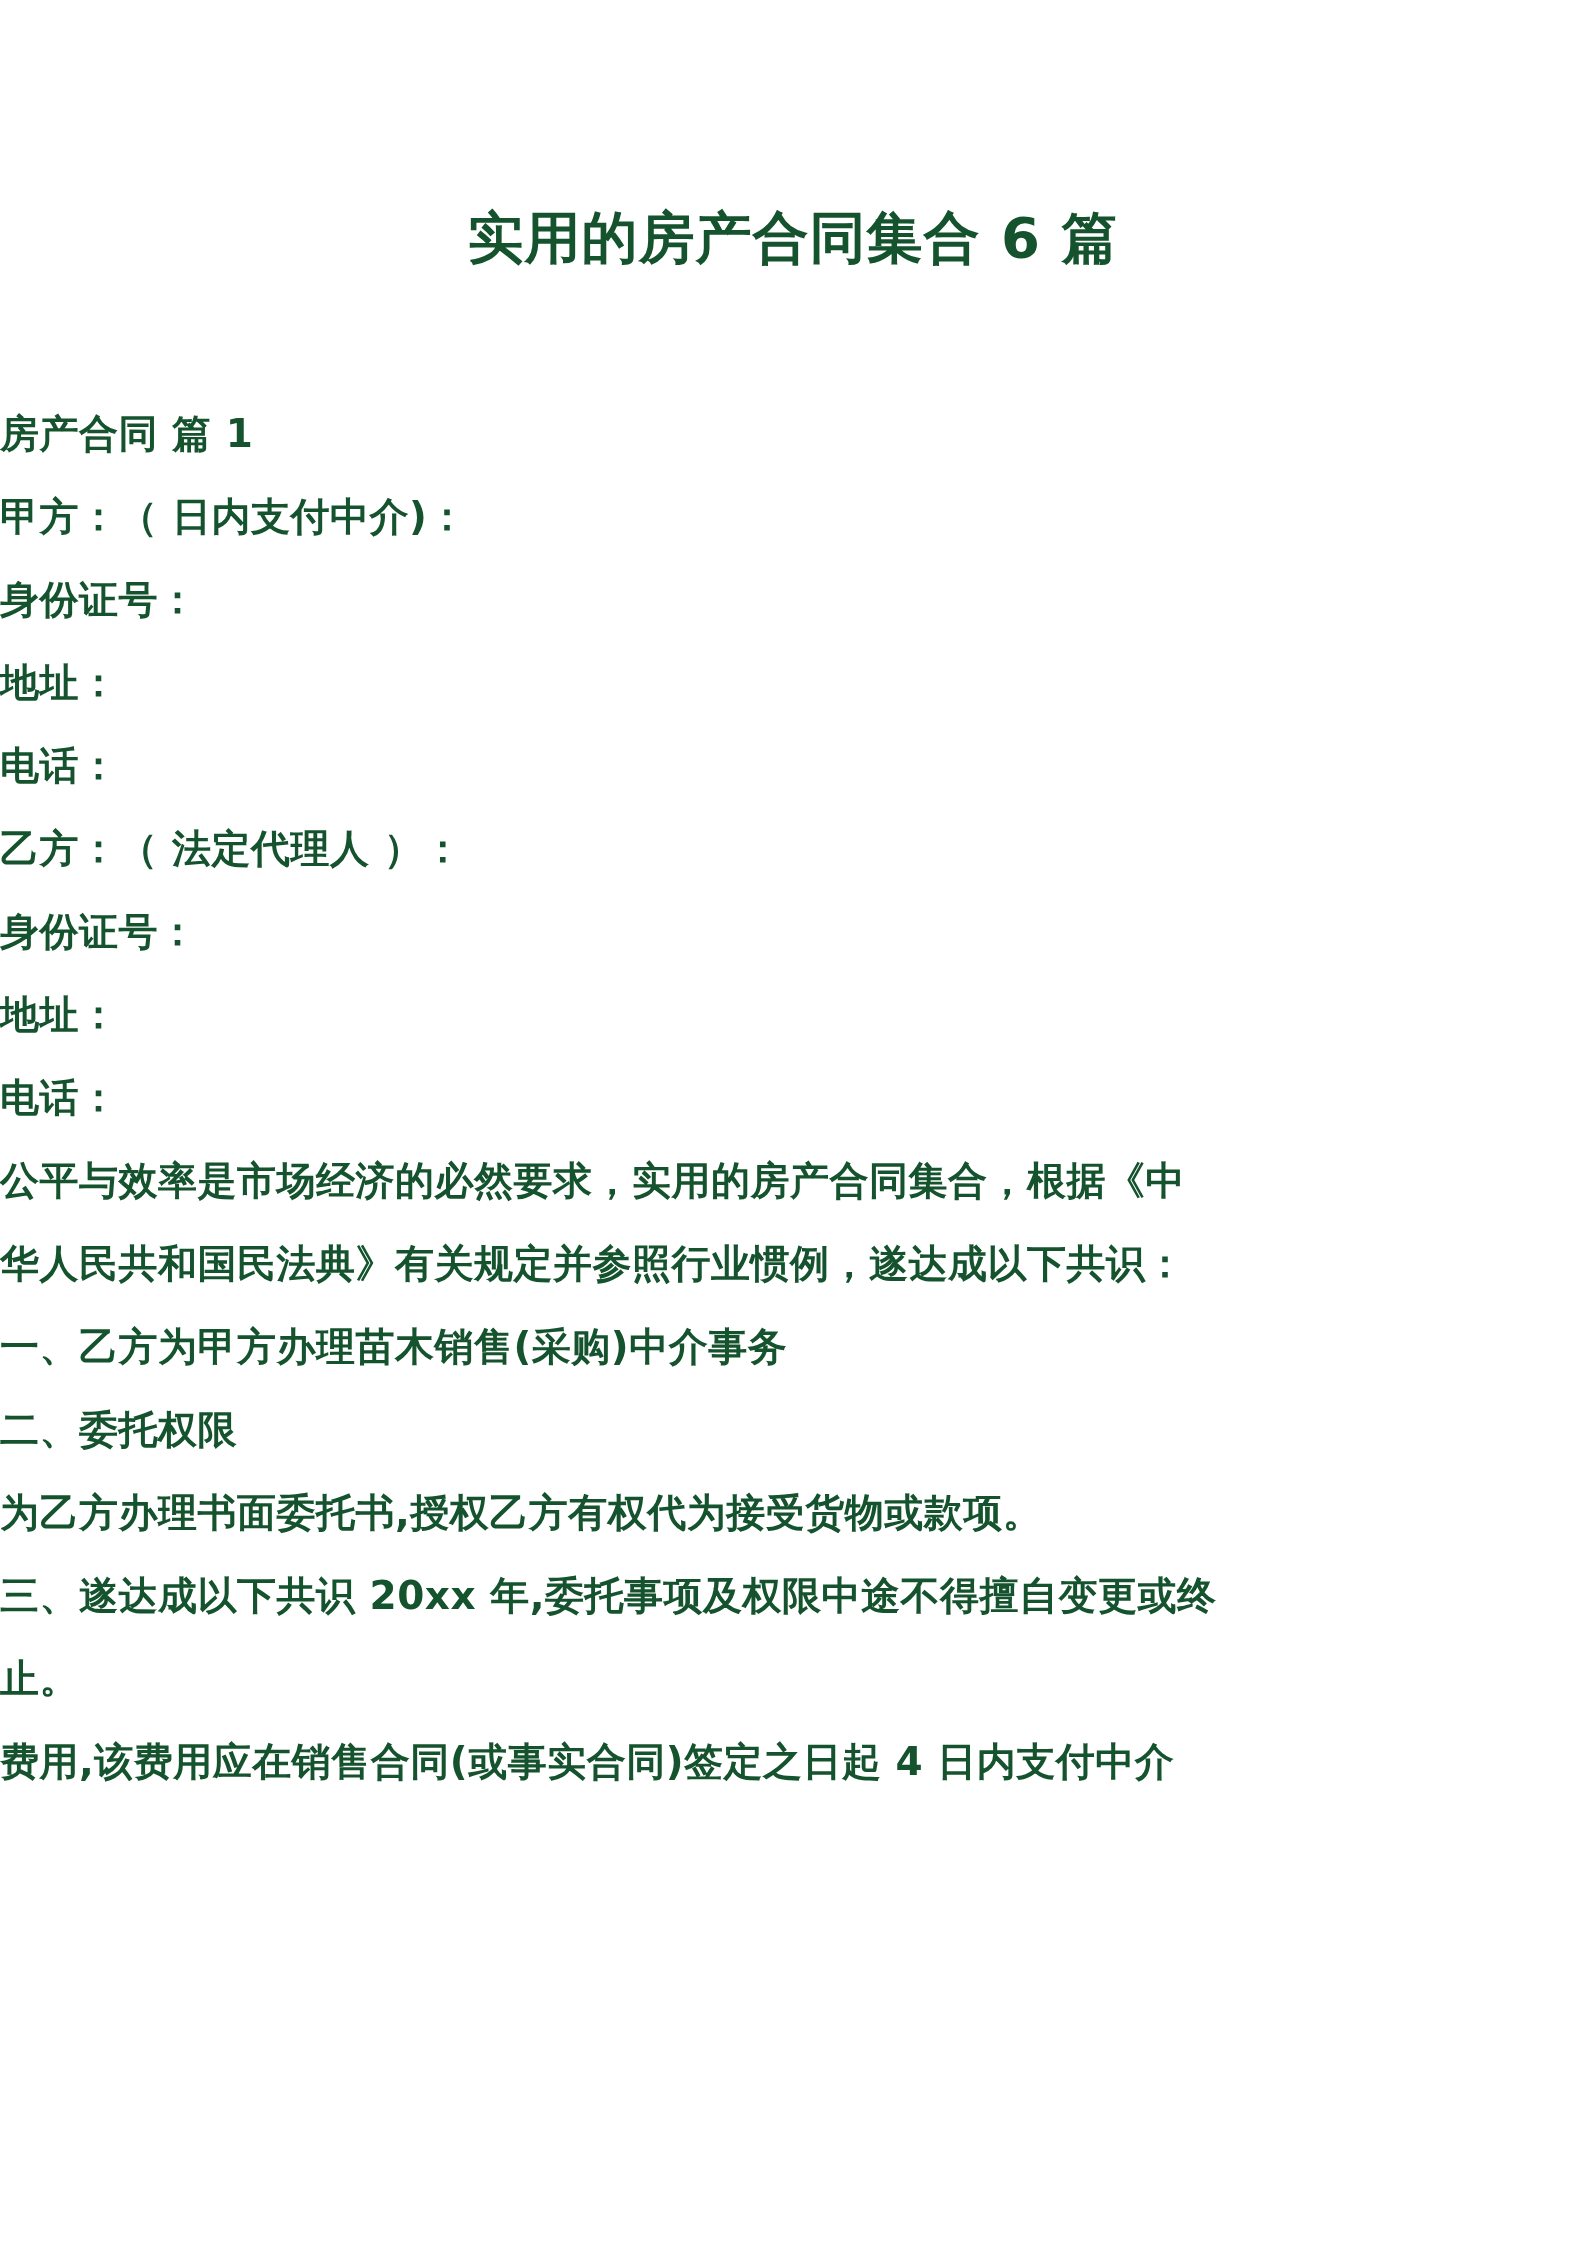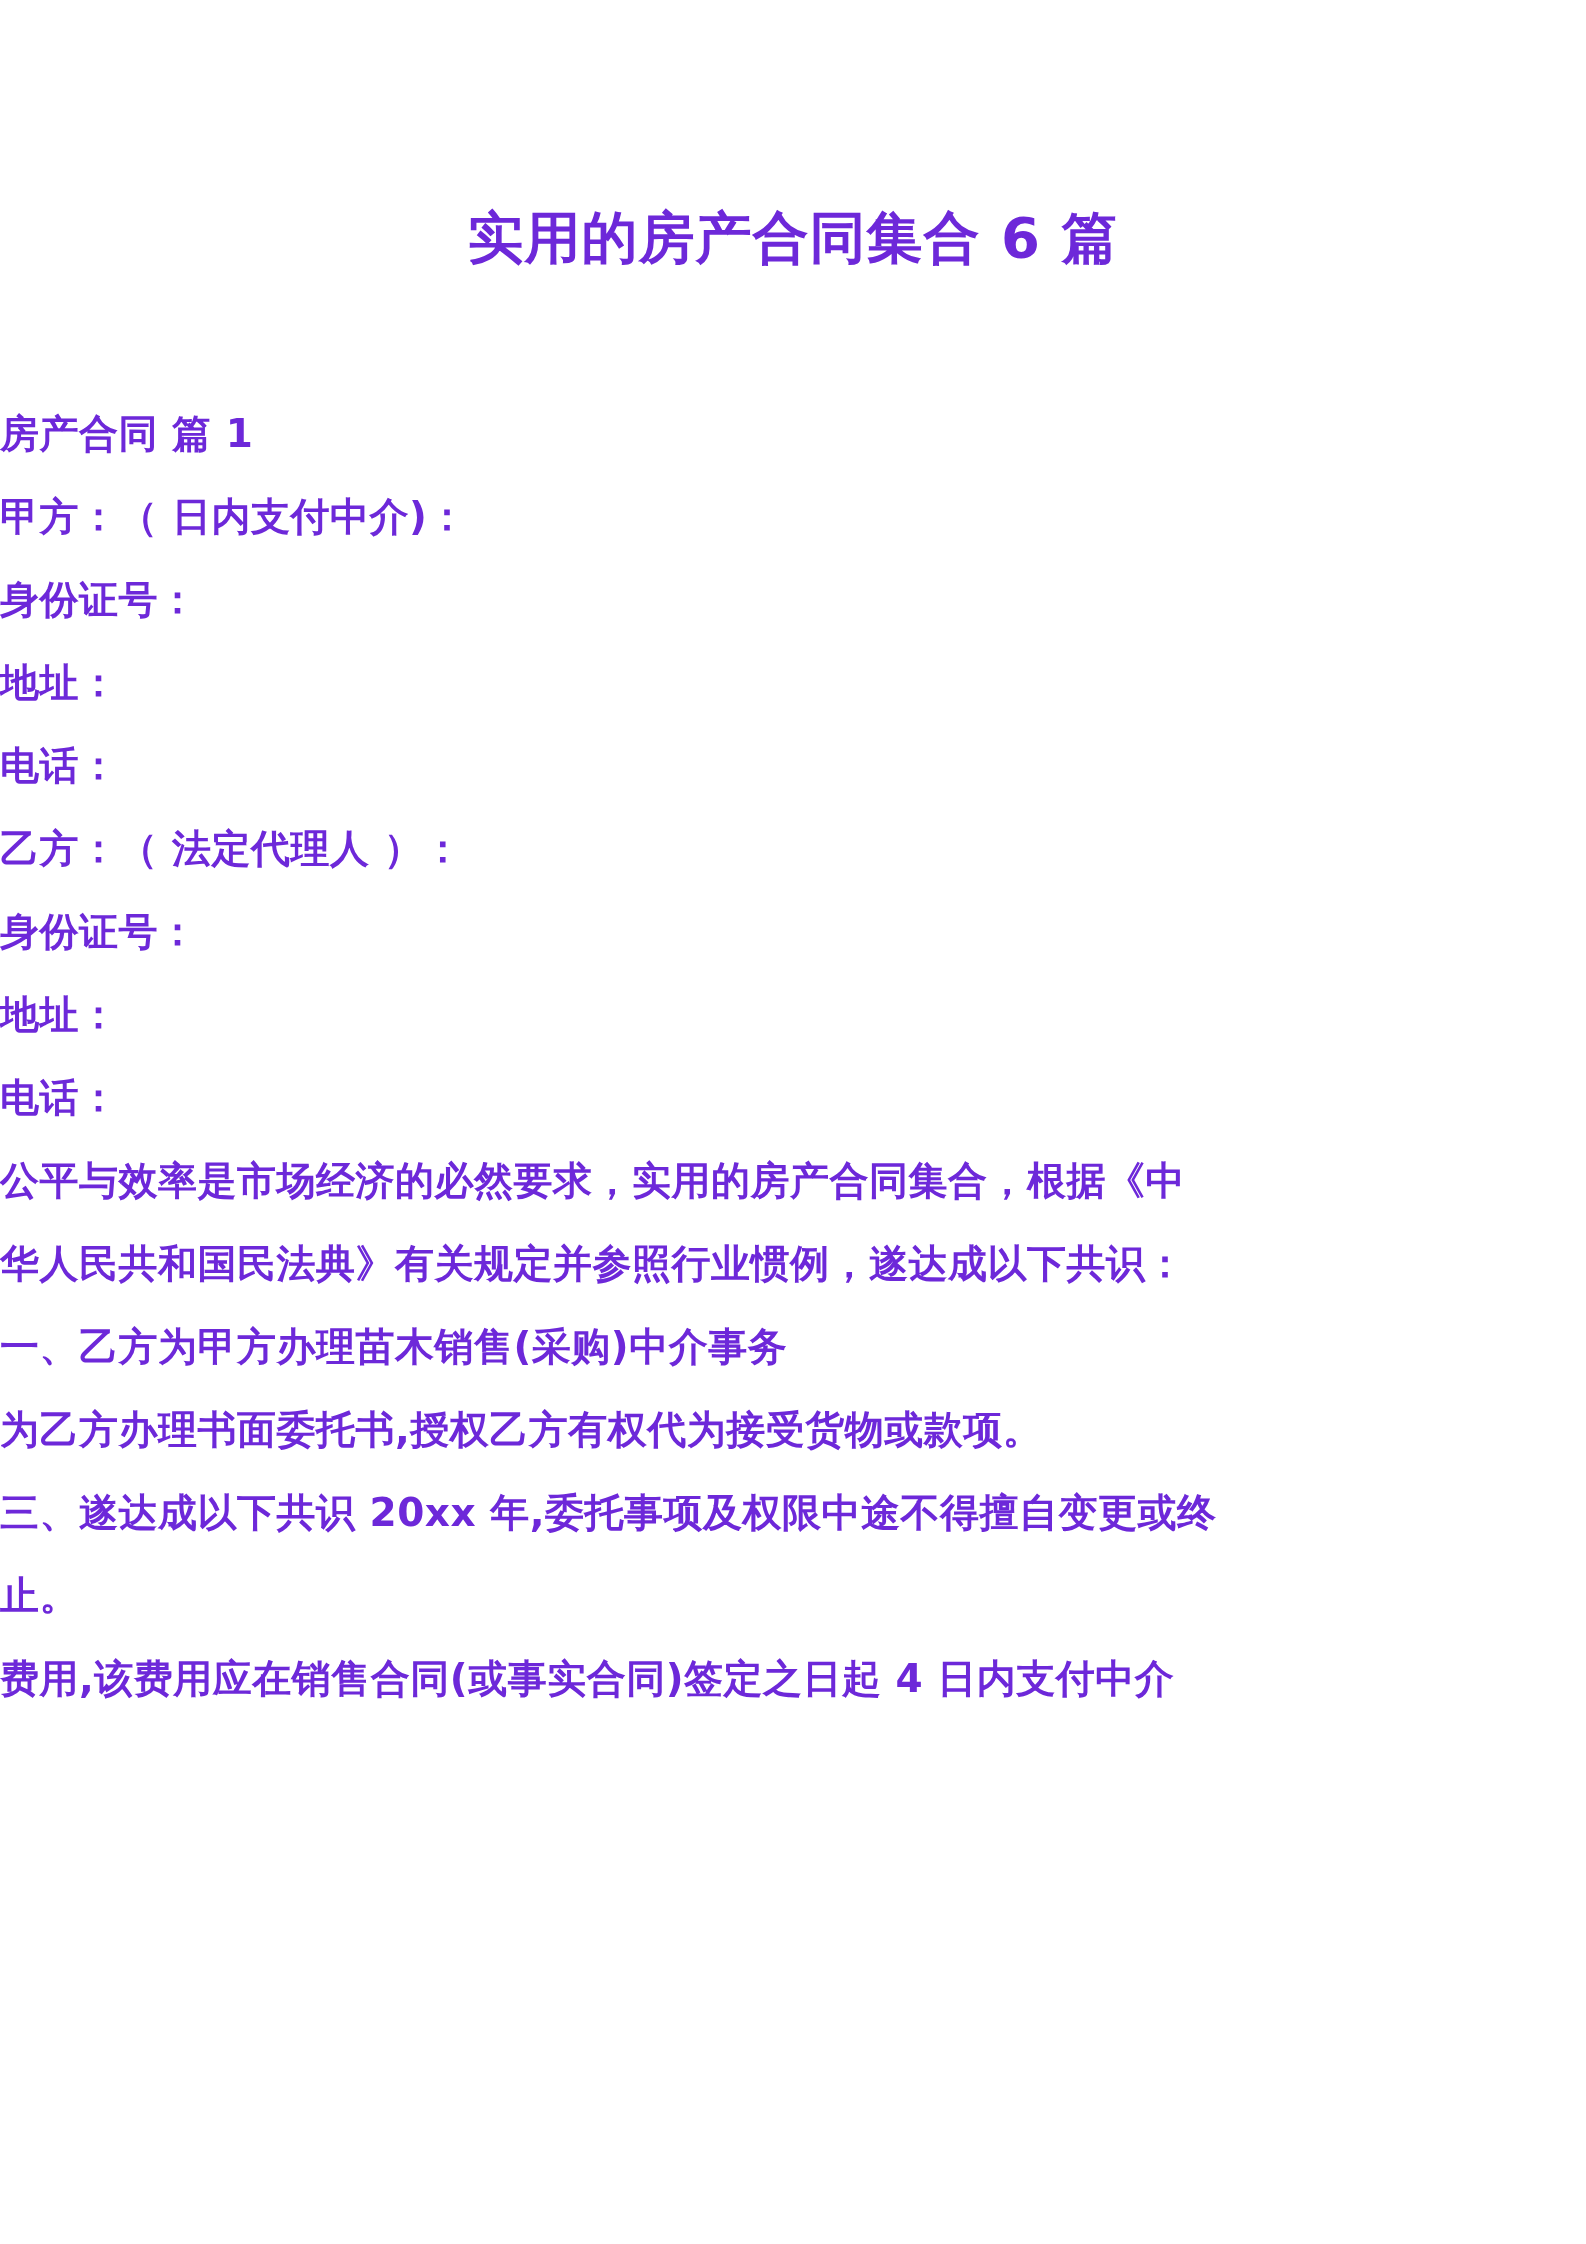--- a/index.html
+++ b/index.html
@@ -5,21 +5,21 @@
   html, body {
     margin: 0;
     padding: 0;
     background: #ffffff;
   }
   .page {
     position: relative;
     width: 1586px;
     height: 1840px;
     background: #ffffff;
-    color: #6d28d9;
+    color: #14532d;
     font-family: "DejaVu Sans", "Liberation Sans", sans-serif;
     box-sizing: border-box;
     overflow: hidden;
   }
   .doc-title {
     margin: 0;
     padding-top: 200px;
     text-align: center;
     font-size: 56px;
     line-height: 76px;
@@ -51,18 +51,19 @@
       <p class="doc-line">身份证号：</p>
       <p class="doc-line">地址：</p>
       <p class="doc-line">电话：</p>
       <p class="doc-line">乙方：（ 法定代理人 ）：</p>
       <p class="doc-line">身份证号：</p>
       <p class="doc-line">地址：</p>
       <p class="doc-line">电话：</p>
       <p class="doc-line">公平与效率是市场经济的必然要求，实用的房产合同集合，根据《中</p>
       <p class="doc-line">华人民共和国民法典》有关规定并参照行业惯例，遂达成以下共识：</p>
       <p class="doc-line">一、乙方为甲方办理苗木销售(采购)中介事务</p>
+      <p class="doc-line">二、委托权限</p>
       <p class="doc-line">为乙方办理书面委托书,授权乙方有权代为接受货物或款项。</p>
       <p class="doc-line">三、遂达成以下共识 20xx 年,委托事项及权限中途不得擅自变更或终</p>
       <p class="doc-line">止。</p>
       <p class="doc-line">费用,该费用应在销售合同(或事实合同)签定之日起 4 日内支付中介</p>
     </div>
 </div>
 
 </body></html>

